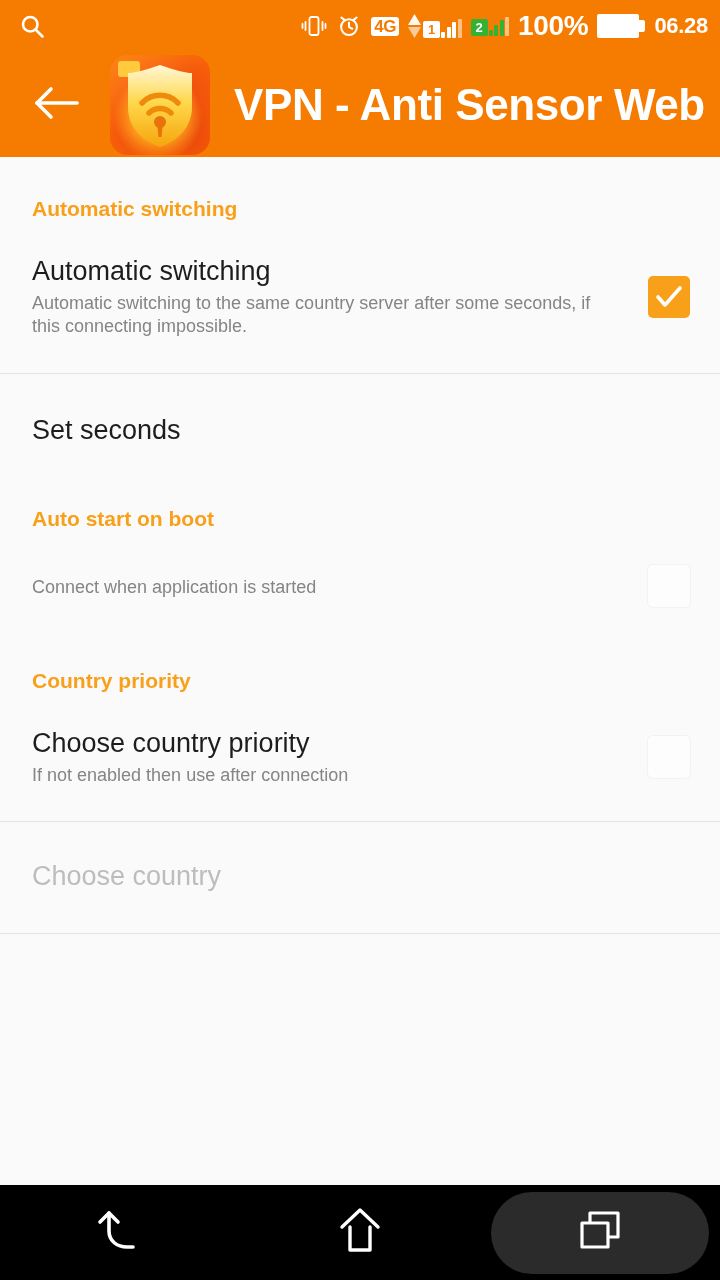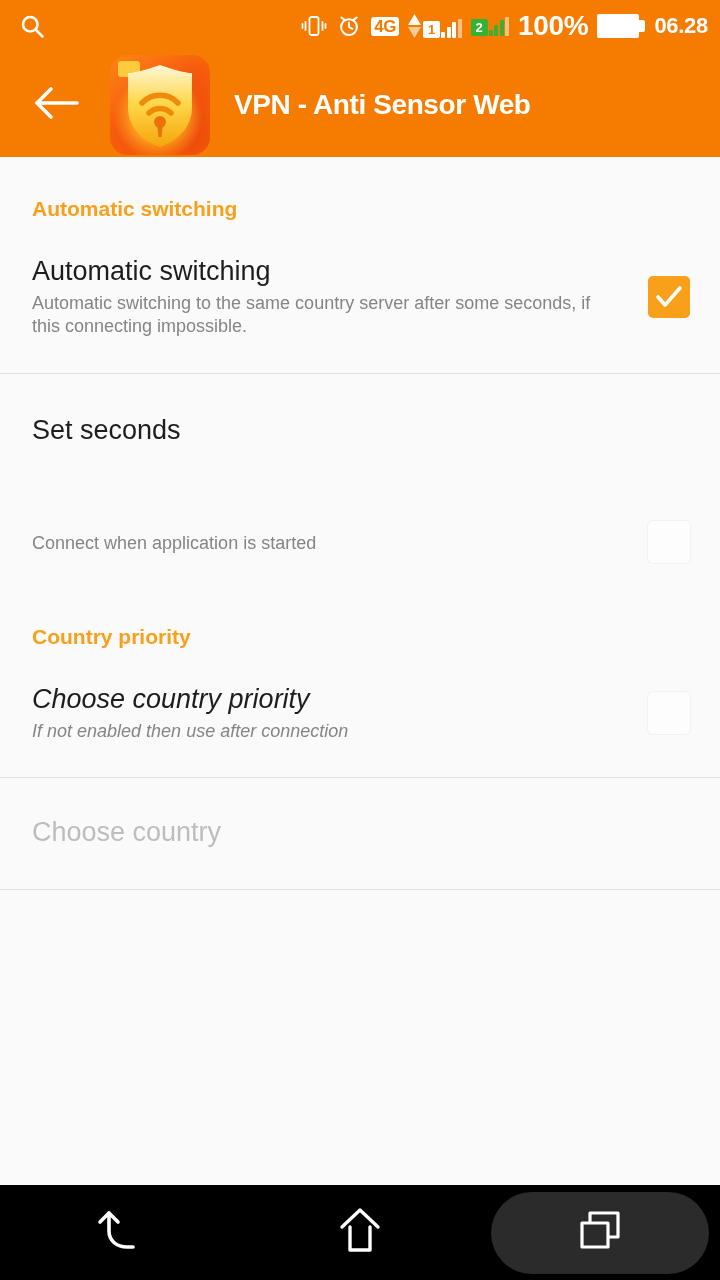--- a/index.html
+++ b/index.html
@@ -54,21 +54,21 @@
       linear-gradient(145deg,#ff8a1f 0%, #f4560f 45%, #e8420c 100%);
     box-shadow:inset 0 0 22px rgba(255,120,0,.55);
     flex:0 0 auto;
   }
   .applogo .wifibadge{
     position:absolute; top:6px; left:8px; width:22px; height:16px;
     border-radius:3px; background:#ffcf3f; opacity:.95;
   }
   .applogo svg{ position:absolute; top:8px; left:10px; }
   .apptitle{
-    color:#fff; font-size:28px; font-weight:bold; margin-left:24px;
+    color:#fff; font-size:44px; font-weight:bold; margin-left:24px;
     letter-spacing:-0.4px; white-space:nowrap;
   }
 
   
   .content{ position:absolute; top:157px; left:0; width:720px; height:1028px; background:#fafafa; }
   .section-header{
     color:#F9A01B; font-size:21px; font-weight:bold; padding-left:32px;
   }
   .row{ display:flex; align-items:center; padding:0 30px 0 32px; }
   .row-text{ flex:1 1 auto; min-width:0; }
@@ -219,31 +219,32 @@
     </div>
 
     <div class="divider"></div>
 
     <div class="row" style="padding-top:40px; padding-bottom:40px;">
       <div class="row-text">
         <div class="row-title">Set seconds</div>
       </div>
     </div>
 
+    <div class="section-header" style="padding-top:20px;">Auto start on boot</div>
 
     <div class="row" style="padding-top:34px; padding-bottom:34px;">
       <div class="row-text">
         <div class="row-sub">Connect when application is started</div>
       </div>
       <span class="cb unchecked"></span>
     </div>
 
     <div class="section-header" style="padding-top:28px;">Country priority</div>
 
-    <div class="row" style="padding-top:34px; padding-bottom:34px;font-style:italic;">
+    <div class="row" style="padding-top:34px; padding-bottom:34px;">
       <div class="row-text">
         <div class="row-title">Choose country priority</div>
         <div class="row-sub">If not enabled then use after connection</div>
       </div>
       <span class="cb unchecked"></span>
     </div>
 
     <div class="divider"></div>
 
     <div class="row" style="padding-top:38px; padding-bottom:40px;">

